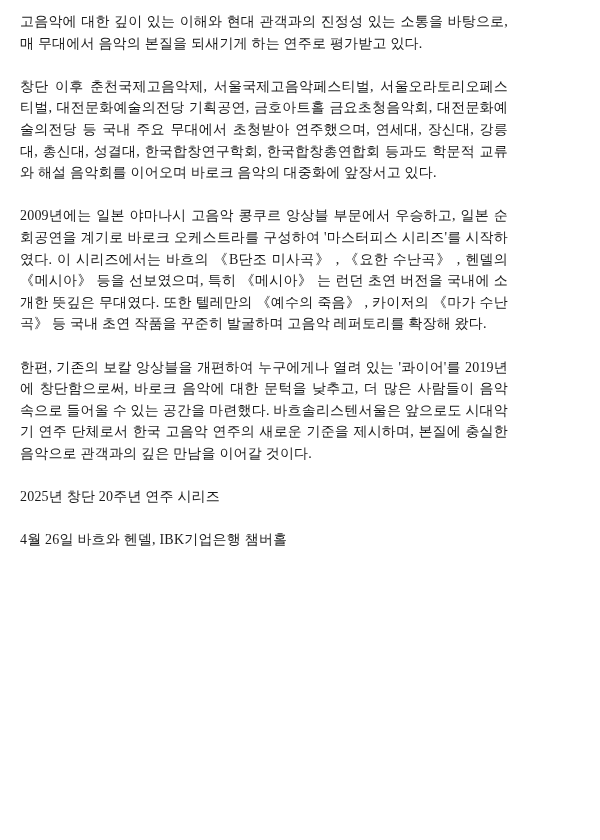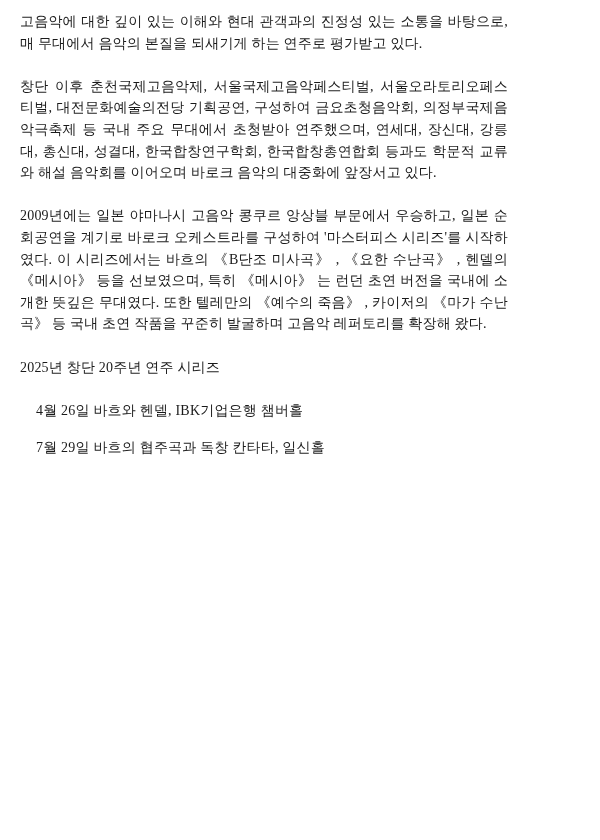--- a/index.html
+++ b/index.html
@@ -32,32 +32,32 @@
     letter-spacing: 0.2px;
   }
   .heading-line {
     margin: 0 0 21.6px 0;
     font-size: 14px;
     line-height: 21.6px;
     text-align: left;
     letter-spacing: 0.2px;
   }
   .schedule-line {
-    margin: 16px;
+    margin: 0;
     font-size: 14px;
     line-height: 21.6px;
     text-align: left;
     letter-spacing: 0.2px;
   }
 </style>
 </head>
 <body>
 
 <main class="page">
   <p class="para">고음악에 대한 깊이 있는 이해와 현대 관객과의 진정성 있는 소통을 바탕으로, 매 무대에서 음악의 본질을 되새기게 하는 연주로 평가받고 있다.</p>
-  <p class="para">창단 이후 춘천국제고음악제, 서울국제고음악페스티벌, 서울오라토리오페스티벌, 대전문화예술의전당 기획공연, 구성하여 금요초청음악회, 의정부국제음악극축제 등 국내 주요 무대에서 초청받아 연주했으며, 연세대, 장신대, 강릉대, 총신대, 성결대, 한국합창연구학회, 한국합창총연합회 등과도 학문적 교류와 해설 음악회를 이어오며 바로크 음악의 대중화에 앞장서고 있다.</p>
+  <p class="para">창단 이후 춘천국제고음악제, 서울국제고음악페스티벌, 서울오라토리오페스티벌, 대전문화예술의전당 기획공연, 금호아트홀 금요초청음악회, 대전문화예술의전당 등 국내 주요 무대에서 초청받아 연주했으며, 연세대, 장신대, 강릉대, 총신대, 성결대, 한국합창연구학회, 한국합창총연합회 등과도 학문적 교류와 해설 음악회를 이어오며 바로크 음악의 대중화에 앞장서고 있다.</p>
   <p class="para">2009년에는 일본 야마나시 고음악 콩쿠르 앙상블 부문에서 우승하고, 일본 순회공연을 계기로 바로크 오케스트라를 구성하여 '마스터피스 시리즈'를 시작하였다. 이 시리즈에서는 바흐의 《B단조 미사곡》 , 《요한 수난곡》 , 헨델의 《메시아》 등을 선보였으며, 특히 《메시아》 는 런던 초연 버전을 국내에 소개한 뜻깊은 무대였다. 또한 텔레만의 《예수의 죽음》 , 카이저의 《마가 수난곡》 등 국내 초연 작품을 꾸준히 발굴하며 고음악 레퍼토리를 확장해 왔다.</p>
+  <p class="para">한편, 기존의 보칼 앙상블을 개편하여 누구에게나 열려 있는 '콰이어'를 2019년에 창단함으로써, 바로크 음악에 대한 문턱을 낮추고, 더 많은 사람들이 음악 속으로 들어올 수 있는 공간을 마련했다. 바흐솔리스텐서울은 앞으로도 시대악기 연주 단체로서 한국 고음악 연주의 새로운 기준을 제시하며, 본질에 충실한 음악으로 관객과의 깊은 만남을 이어갈 것이다.</p>
   <p class="heading-line">2025년 창단 20주년 연주 시리즈</p>
   <div>
     <p class="schedule-line">4월 26일 바흐와 헨델, IBK기업은행 챔버홀</p>
-    <p class="schedule-line">7월 29일 바흐의 협주곡과 독창 칸타타, 일신홀</p>
   </div>
 </main>
 
 </body></html>

